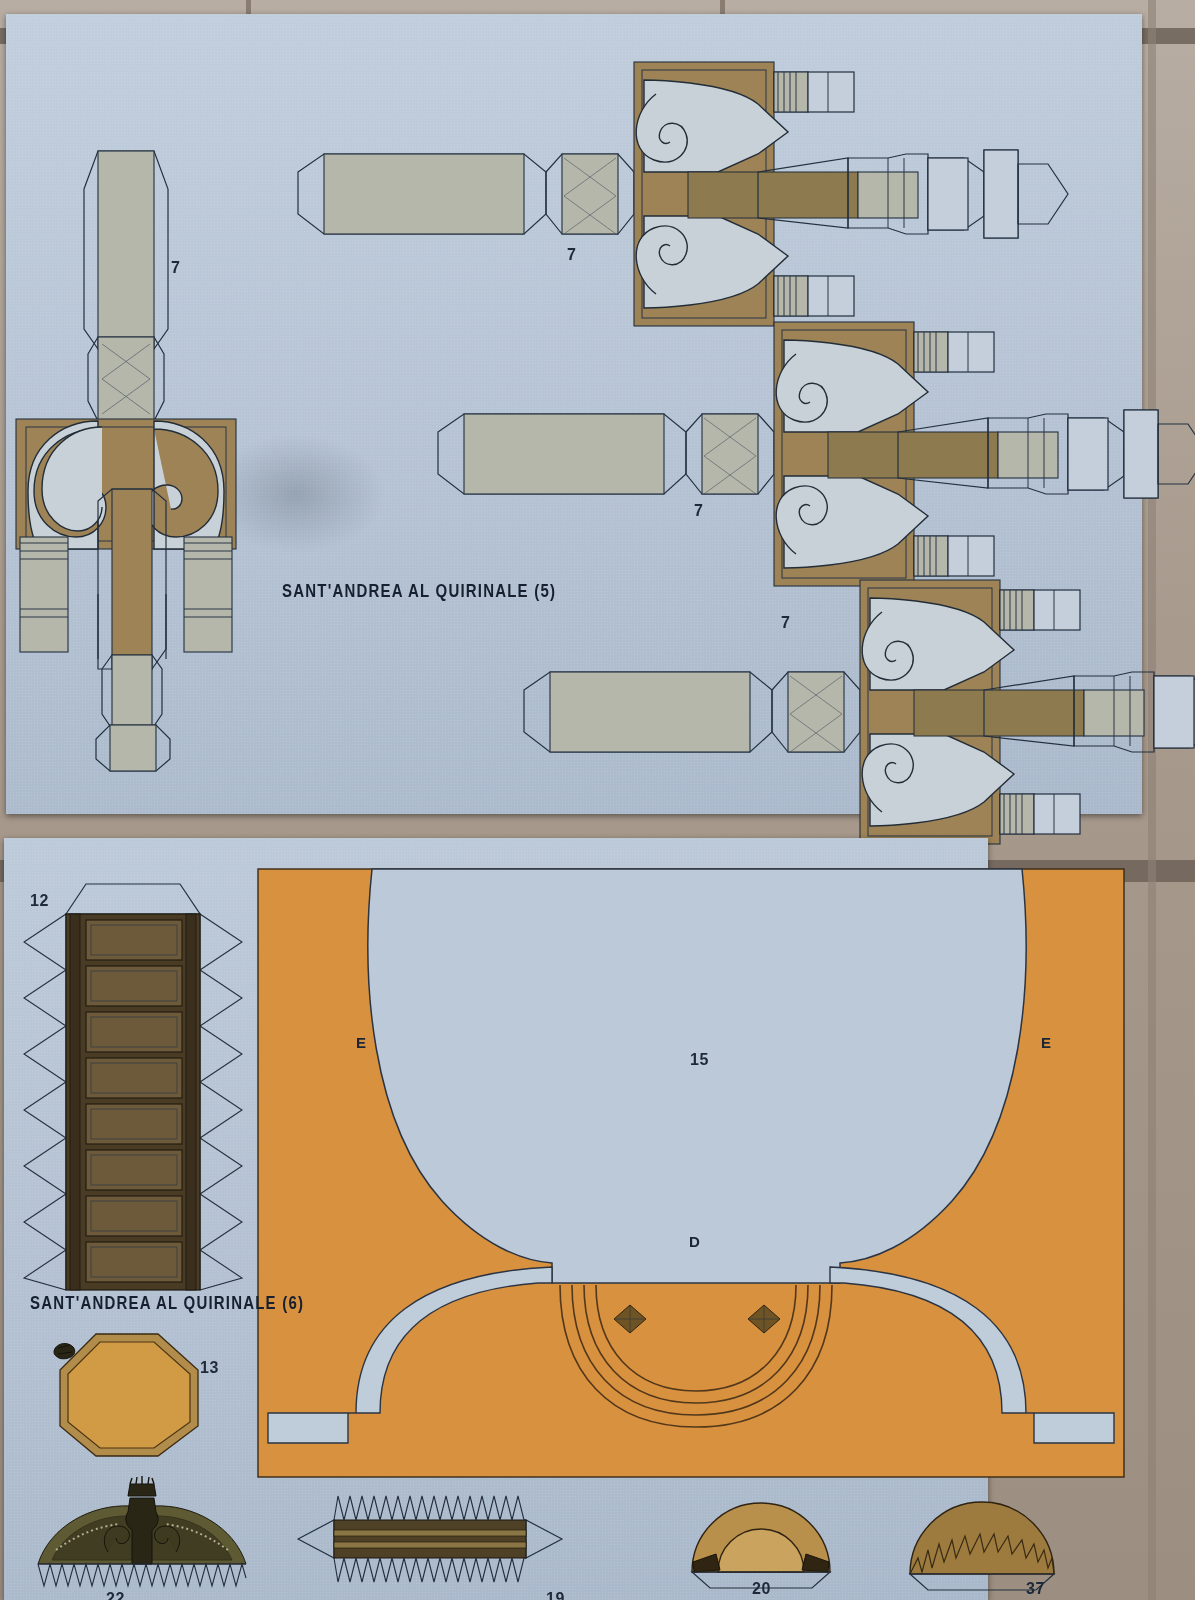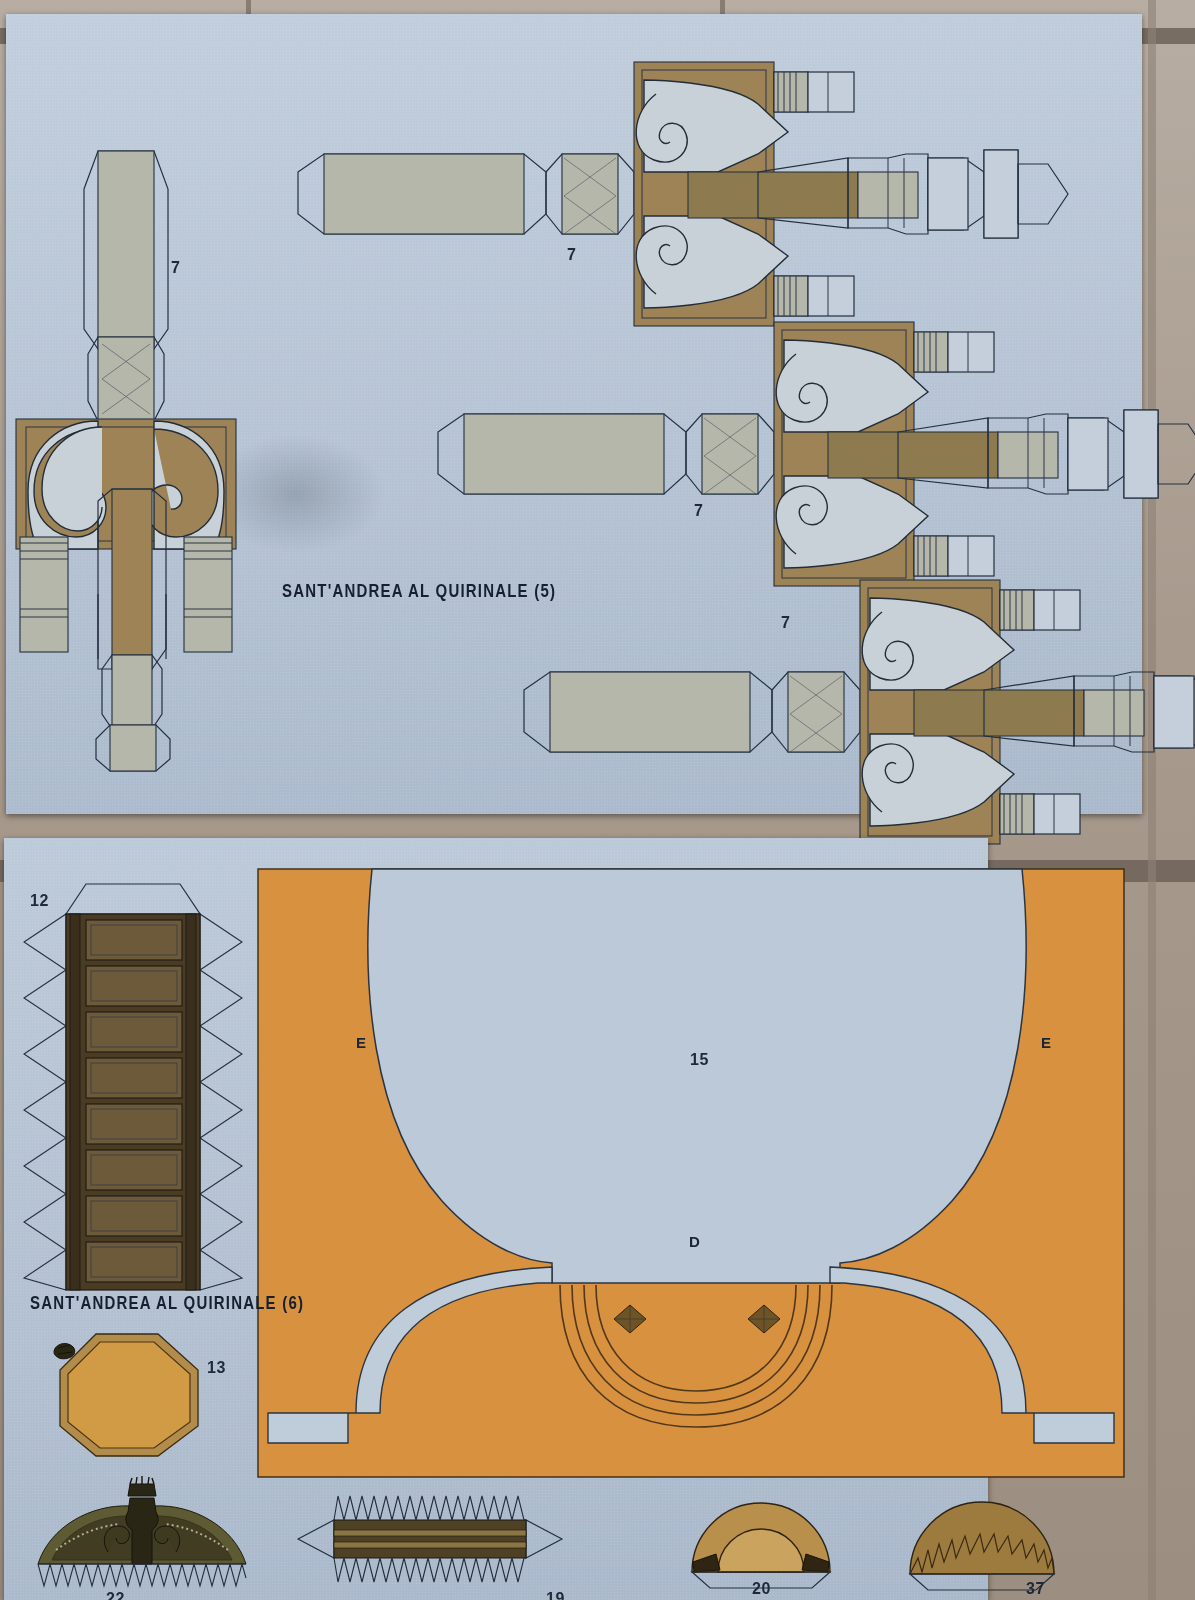--- a/index.html
+++ b/index.html
@@ -378,21 +378,21 @@
 
     <svg style="left:48px;top:492px;" width="170" height="130" viewBox="0 0 170 130">
       <polygon class="octa-out" points="44,4 106,4 146,40 146,96 106,126 44,126 8,96 8,40"></polygon>
       <polygon class="octa-in" points="48,12 102,12 138,44 138,92 102,118 48,118 16,92 16,44"></polygon>
     </svg>
     <svg style="left:46px;top:498px;" width="30" height="30" viewBox="0 0 30 30">
       <path class="crestdark" d="M4,16 C4,10 12,6 18,8 C24,10 26,14 24,18
                                  C22,22 14,24 9,22 C5,20 4,18 4,16 Z"></path>
       <path class="crestdark" d="M8,12 L20,9 M8,18 L22,16"></path>
     </svg>
-    <div class="num" style="left:196px;top:521px;margin-left:7px;">13</div>
+    <div class="num" style="left:196px;top:521px;">13</div>
 
     <svg style="left:18px;top:630px;" width="240" height="132" viewBox="0 0 240 132">
 
       <path class="crest" d="M16,96 C28,58 70,36 108,38 L132,38 C170,36 212,58 224,96 Z"></path>
       <path class="crestdark" d="M30,92 C42,64 74,48 104,48 L136,48 C166,48 198,64 210,92 Z" opacity=".55"></path>
 
       <path class="crestdark" d="M110,96 L110,62 C104,58 102,50 106,44 L108,30
                                  L132,30 L134,44 C138,50 136,58 130,62 L130,96 Z"></path>
       <path class="crestdark" d="M106,28 L134,28 L132,16 L108,16 Z"></path>
       <path class="crestdark" d="M108,16 L110,10 M114,16 L115,9 M120,16 L120,8

